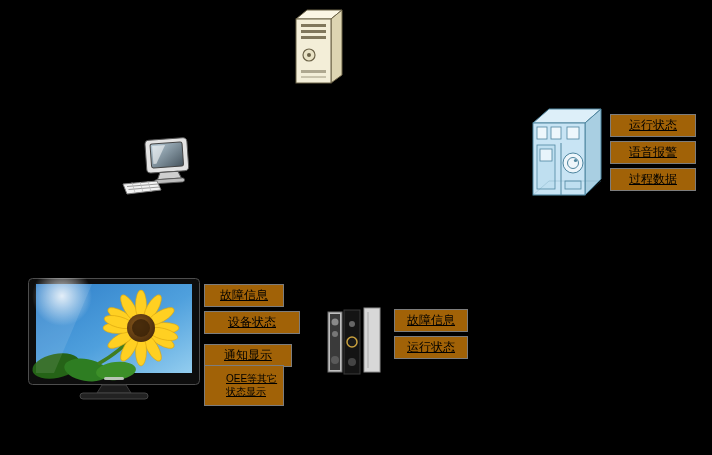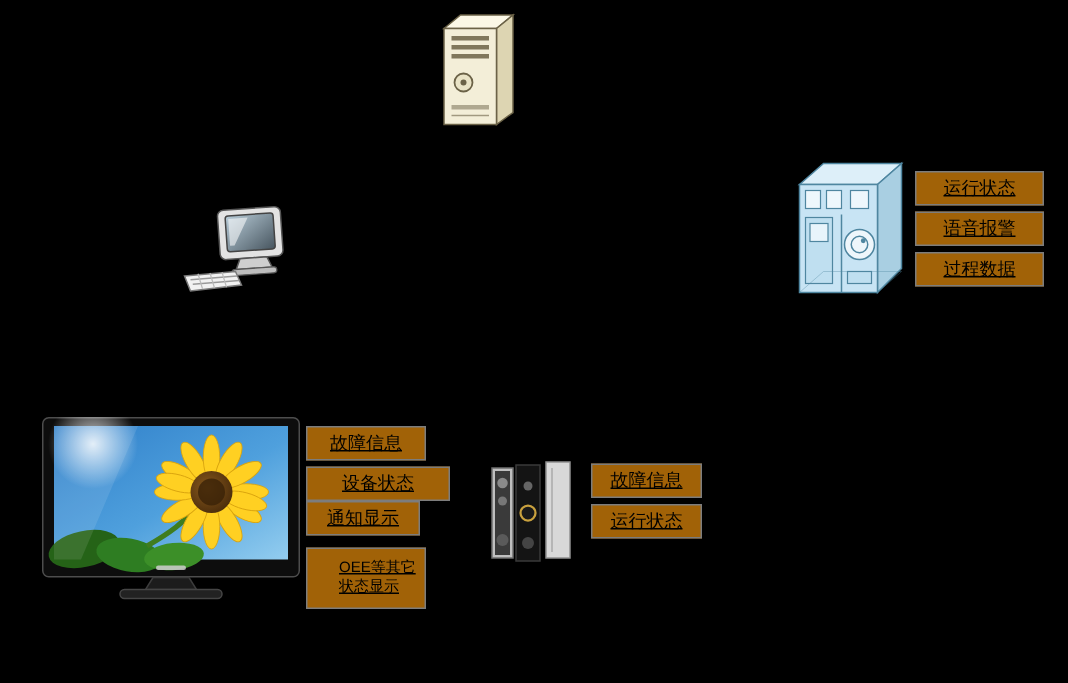--- a/index.html
+++ b/index.html
@@ -170,19 +170,19 @@
       <circle cx="28" cy="58" r="4" fill="#444"></circle>
     </svg>
   </div>
 
   <div class="label-box" style="left:610px;top:114px;width:86px;height:23px">运行状态</div>
   <div class="label-box" style="left:610px;top:141px;width:86px;height:23px">语音报警</div>
   <div class="label-box" style="left:610px;top:168px;width:86px;height:23px">过程数据</div>
 
   <div class="label-box" style="left:204px;top:284px;width:80px;height:23px">故障信息</div>
   <div class="label-box" style="left:204px;top:311px;width:96px;height:23px">设备状态</div>
-  <div class="label-box" style="left:204px;top:334px;width:76px;height:23px">通知显示</div>
+  <div class="label-box" style="left:204px;top:344px;width:88px;height:23px">通知显示</div>
   <div class="label-box small" style="left:204px;top:365px;width:80px;height:41px">OEE等其它状态显示</div>
 
   <div class="label-box" style="left:394px;top:309px;width:74px;height:23px">故障信息</div>
   <div class="label-box" style="left:394px;top:336px;width:74px;height:23px">运行状态</div>
 
 </div>
 
 </body></html>

